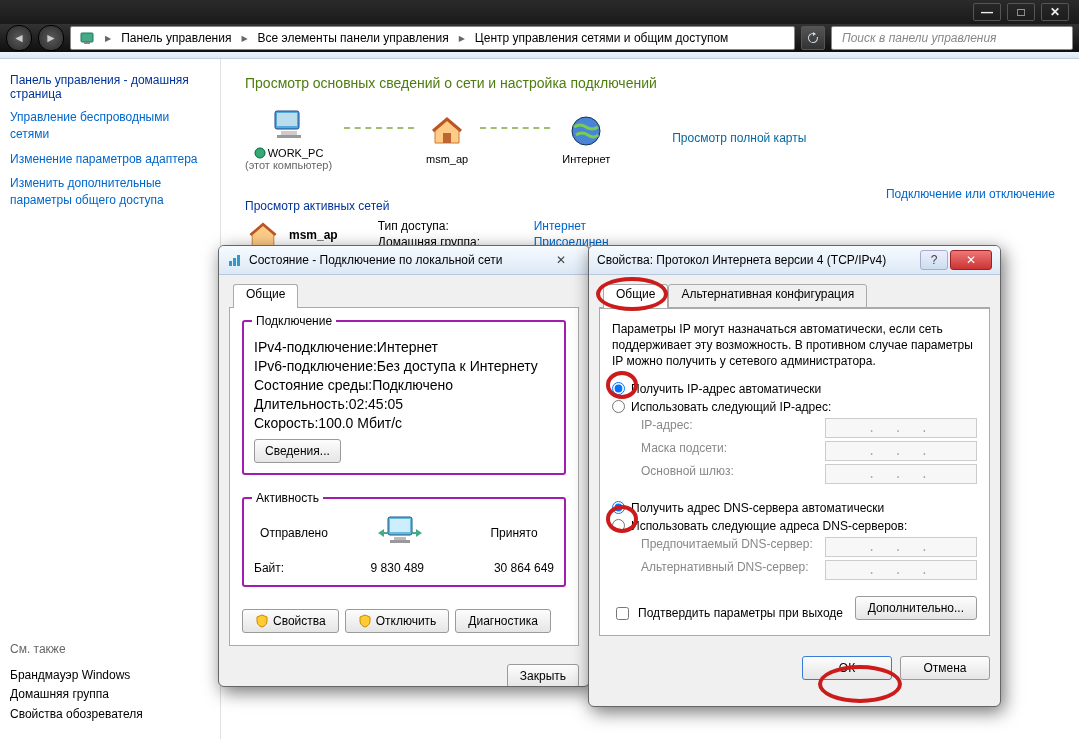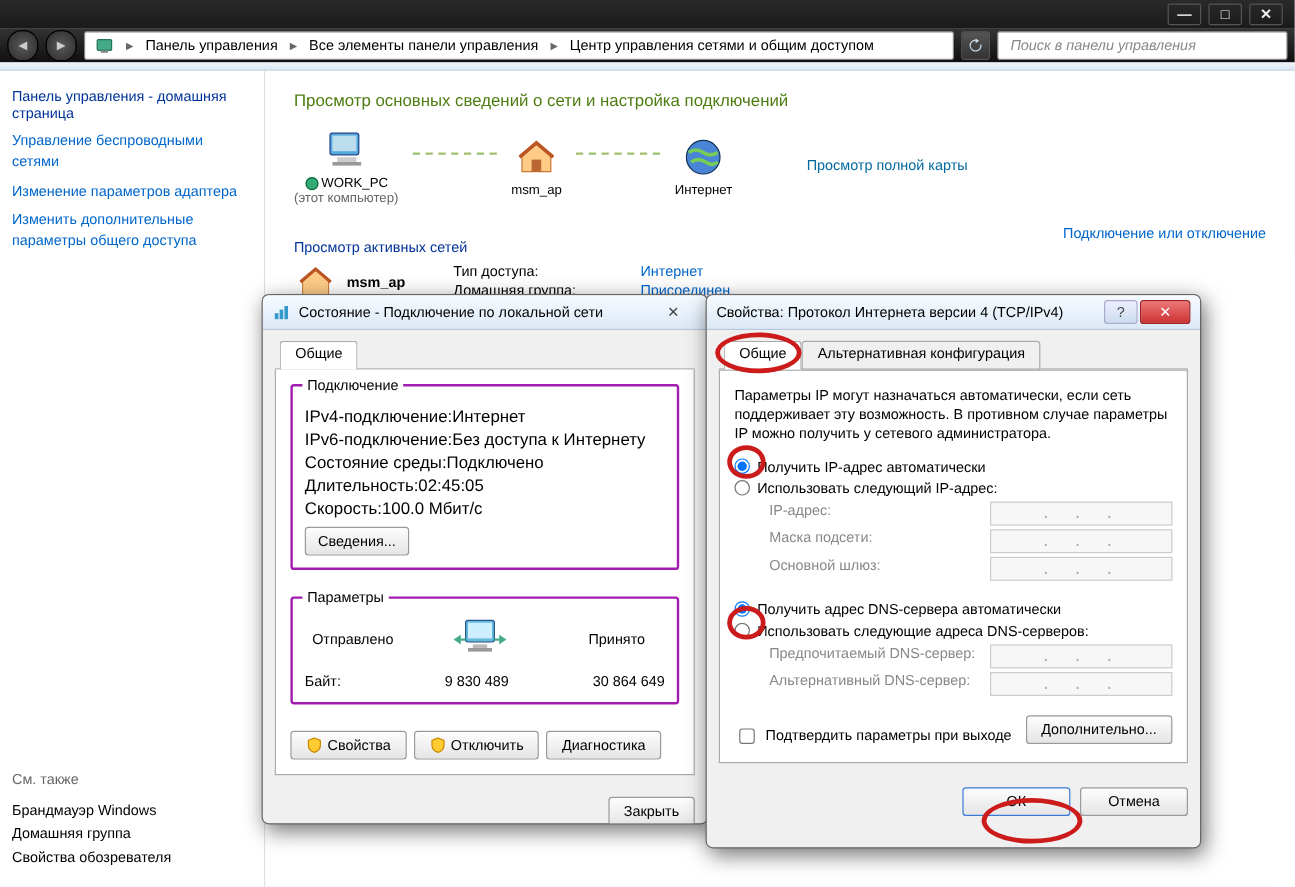--- a/index.html
+++ b/index.html
@@ -248,21 +248,21 @@
             <span>Длительность:</span>
             <span>02:45:05</span>
           </div>
         <div class="kv">
             <span>Скорость:</span>
             <span>100.0 Мбит/с</span>
           </div>
         <div style="margin-top:8px;"><span class="btn small">Сведения...</span></div>
       </div>
       <div class="group">
-        <div class="legend">Параметры</div>
+        <div class="legend">Активность</div>
         <div class="act-row">
           <div class="col">Отправлено</div>
           <div class="mid">
             <svg width="52" height="40" viewBox="0 0 52 40">
                 <rect x="14" y="4" width="24" height="18" rx="2" fill="#6bd" stroke="#258"></rect>
                 <rect x="16" y="6" width="20" height="13" fill="#cef"></rect>
                 <rect x="20" y="24" width="12" height="3" fill="#bbb"></rect>
                 <rect x="16" y="27" width="20" height="3" fill="#999"></rect>
                 <path d="M4 20 l6 -4 v3 h4 v2 h-4 v3 z" fill="#4a8"></path>
                 <path d="M48 20 l-6 -4 v3 h-4 v2 h4 v3 z" fill="#4a8"></path>

